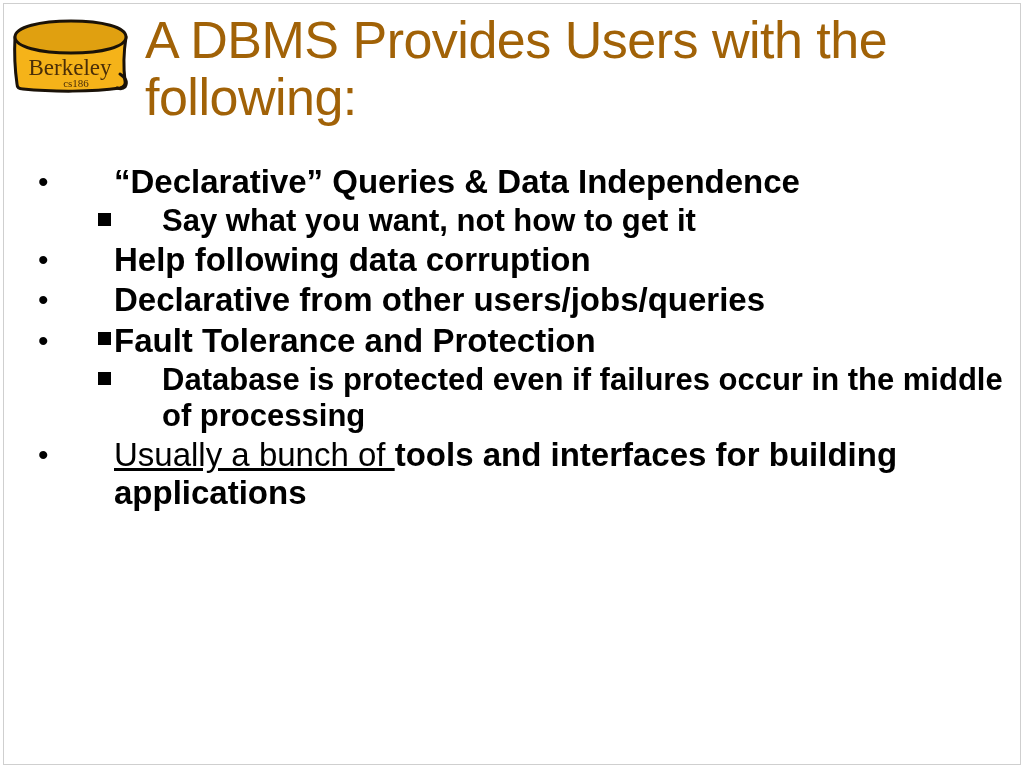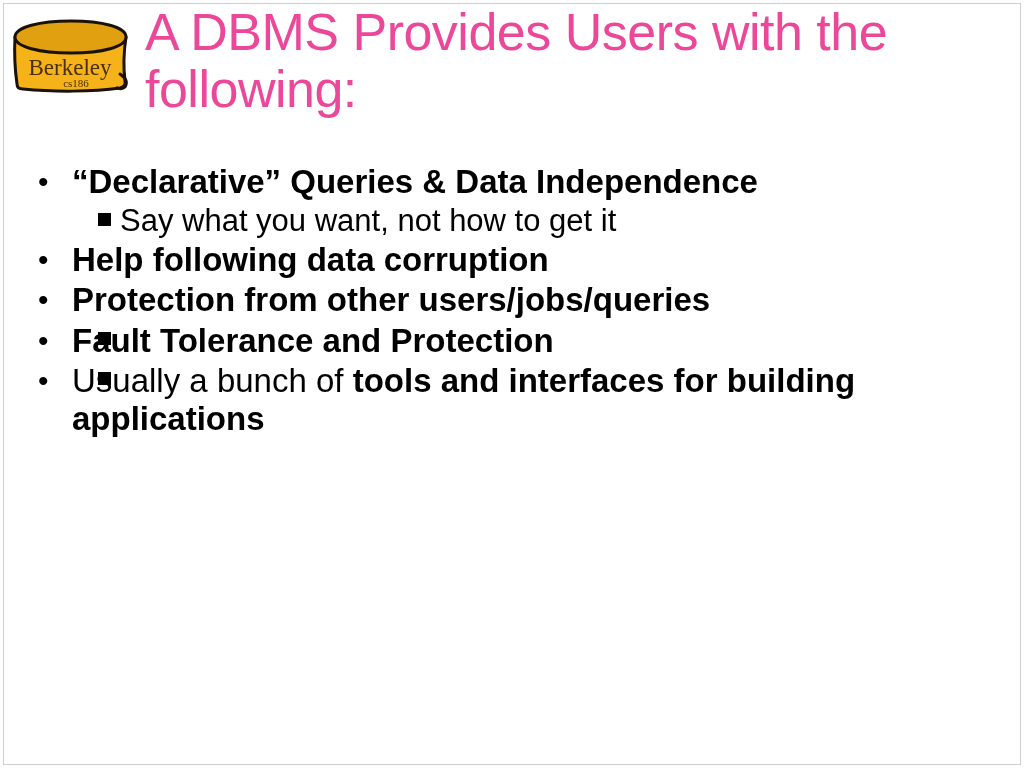--- a/index.html
+++ b/index.html
@@ -37,25 +37,25 @@
   .logo {
     position: absolute;
     left: 8px;
     top: 18px;
     width: 126px;
     height: 78px;
   }
   .title {
     position: absolute;
     left: 145px;
-    top: 4px;
+    top: 12px;
     width: 860px;
     font-size: 52px;
     line-height: 1.10;
-    color: #ec4899;
+    color: #a16207;
     font-weight: 400;
     letter-spacing: -0.5px;
     font-stretch: condensed;
   }
 
   
   .body {
     position: absolute;
     left: 0;
     top: 163px;
@@ -67,20 +67,21 @@
     color: #000000;
   }
   .bullet .marker {
     position: absolute;
     left: 0;
     top: 0;
     text-align: left;
   }
   .bullet .text {
     display: block;
+    margin-left: 42px;
   }
 
   
   .lvl1 {
     margin: 0 0 2px 0;
     padding-left: 72px;
     font-size: 33px;
     line-height: 1.16;
     font-weight: bold;
   }
@@ -90,32 +91,32 @@
     line-height: 1.24;
     font-weight: normal;
   }
 
   
   .lvl2 {
     margin: 0 0 2px 0;
     padding-left: 120px;
     font-size: 31px;
     line-height: 1.16;
-    font-weight: normal;
+    font-weight: bold;
   }
   .lvl2 > .marker {
     left: 98px;
     top: 10px;
     width: 13px;
     height: 13px;
     background: #000000;
     font-size: 0;
   }
 
-  .reg { font-weight: normal; }
+  .reg { font-weight: normal; text-decoration: underline; }
   .bold { font-weight: bold; }
 </style>
 </head>
 <body>
 
 <div class="slide">
   <div class="slide-border"></div>
 
   <div class="header">
 
@@ -147,34 +148,35 @@
       <span class="text">Say what you want, not how to get it</span>
     </div>
 
     <div class="bullet lvl1">
       <span class="marker">•</span>
       <span class="text">Help following data corruption</span>
     </div>
 
     <div class="bullet lvl1">
       <span class="marker">•</span>
-      <span class="text">Protection from other users/jobs/queries</span>
+      <span class="text">Declarative from other users/jobs/queries</span>
     </div>
 
     <div class="bullet lvl2">
       <span class="marker"></span>
     </div>
 
     <div class="bullet lvl1">
       <span class="marker">•</span>
       <span class="text">Fault Tolerance and Protection</span>
     </div>
 
     <div class="bullet lvl2">
       <span class="marker"></span>
+      <span class="text">Database is protected even if failures occur in the middle of processing</span>
     </div>
 
     <div class="bullet lvl1">
       <span class="marker">•</span>
       <span class="text"><span class="reg">Usually a bunch of </span><span class="bold">tools and interfaces for building applications</span></span>
     </div>
 
   </div>
 </div>
 

